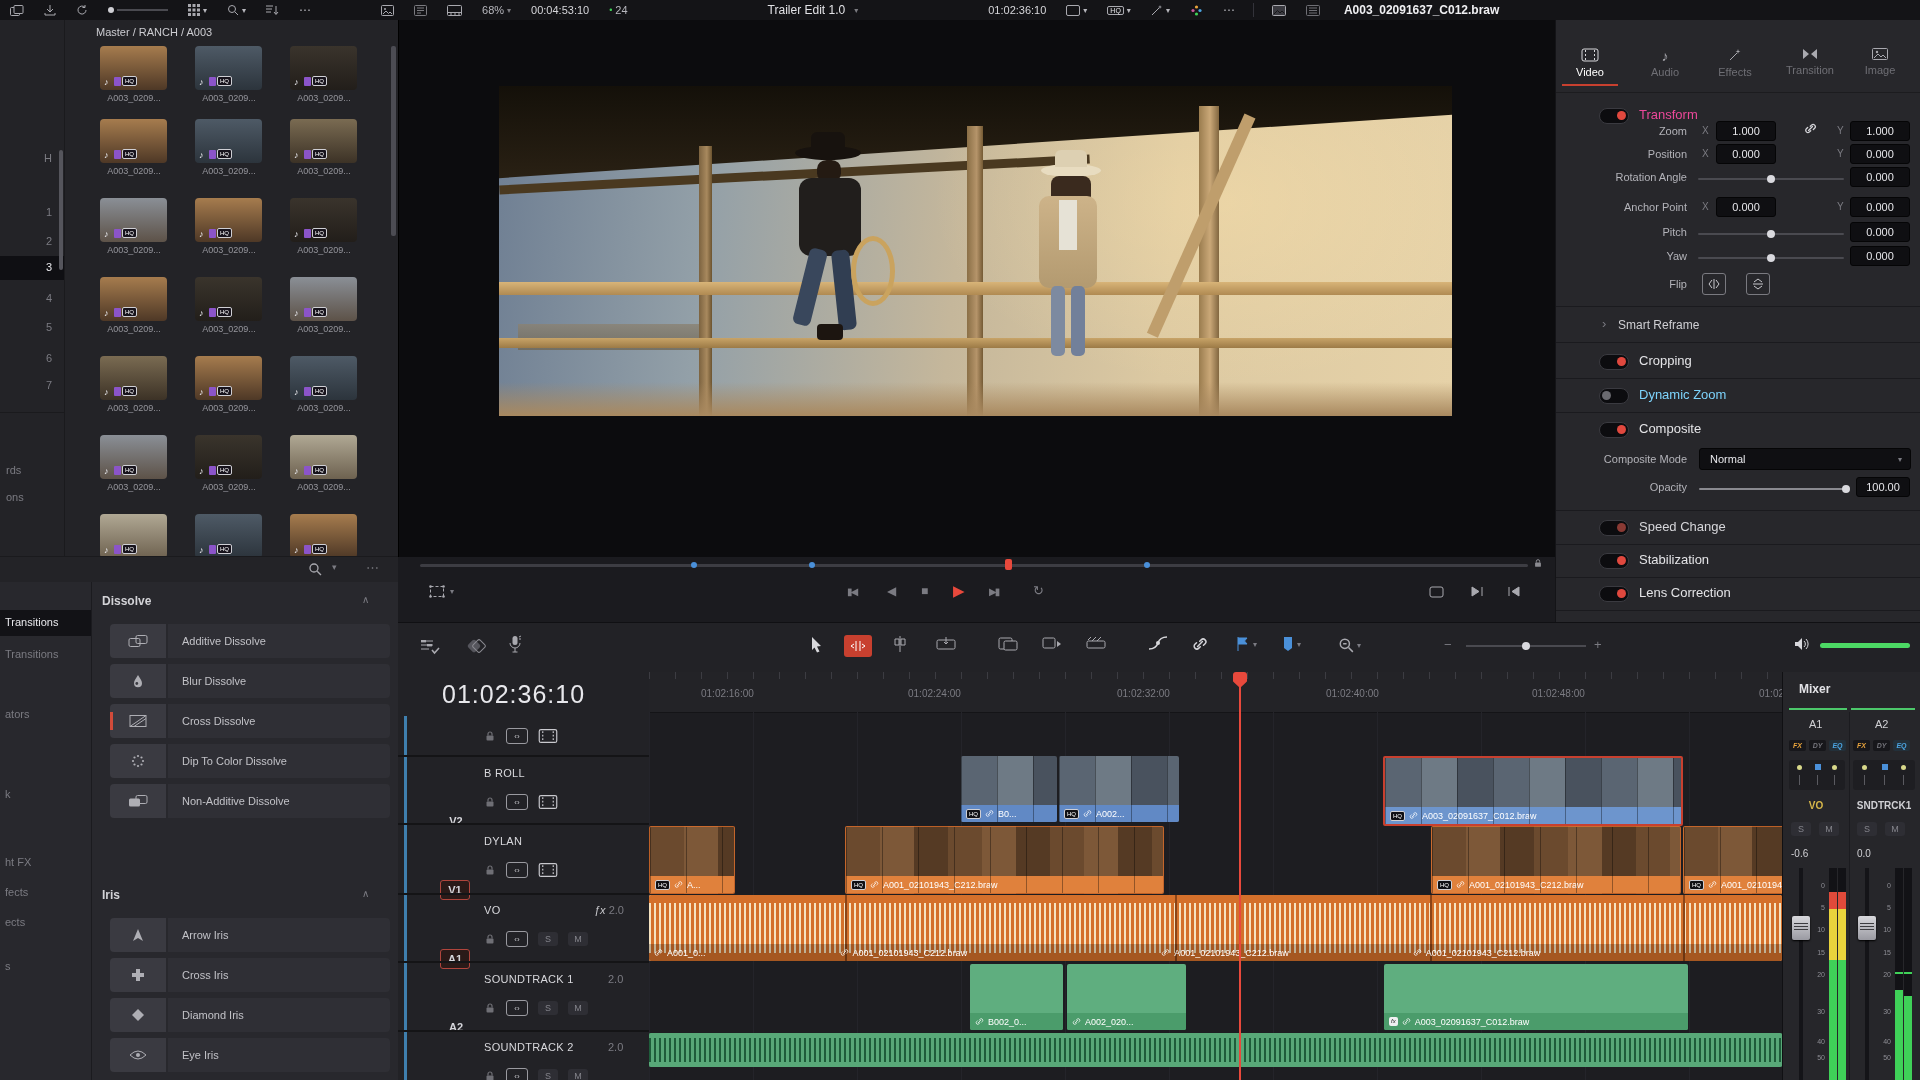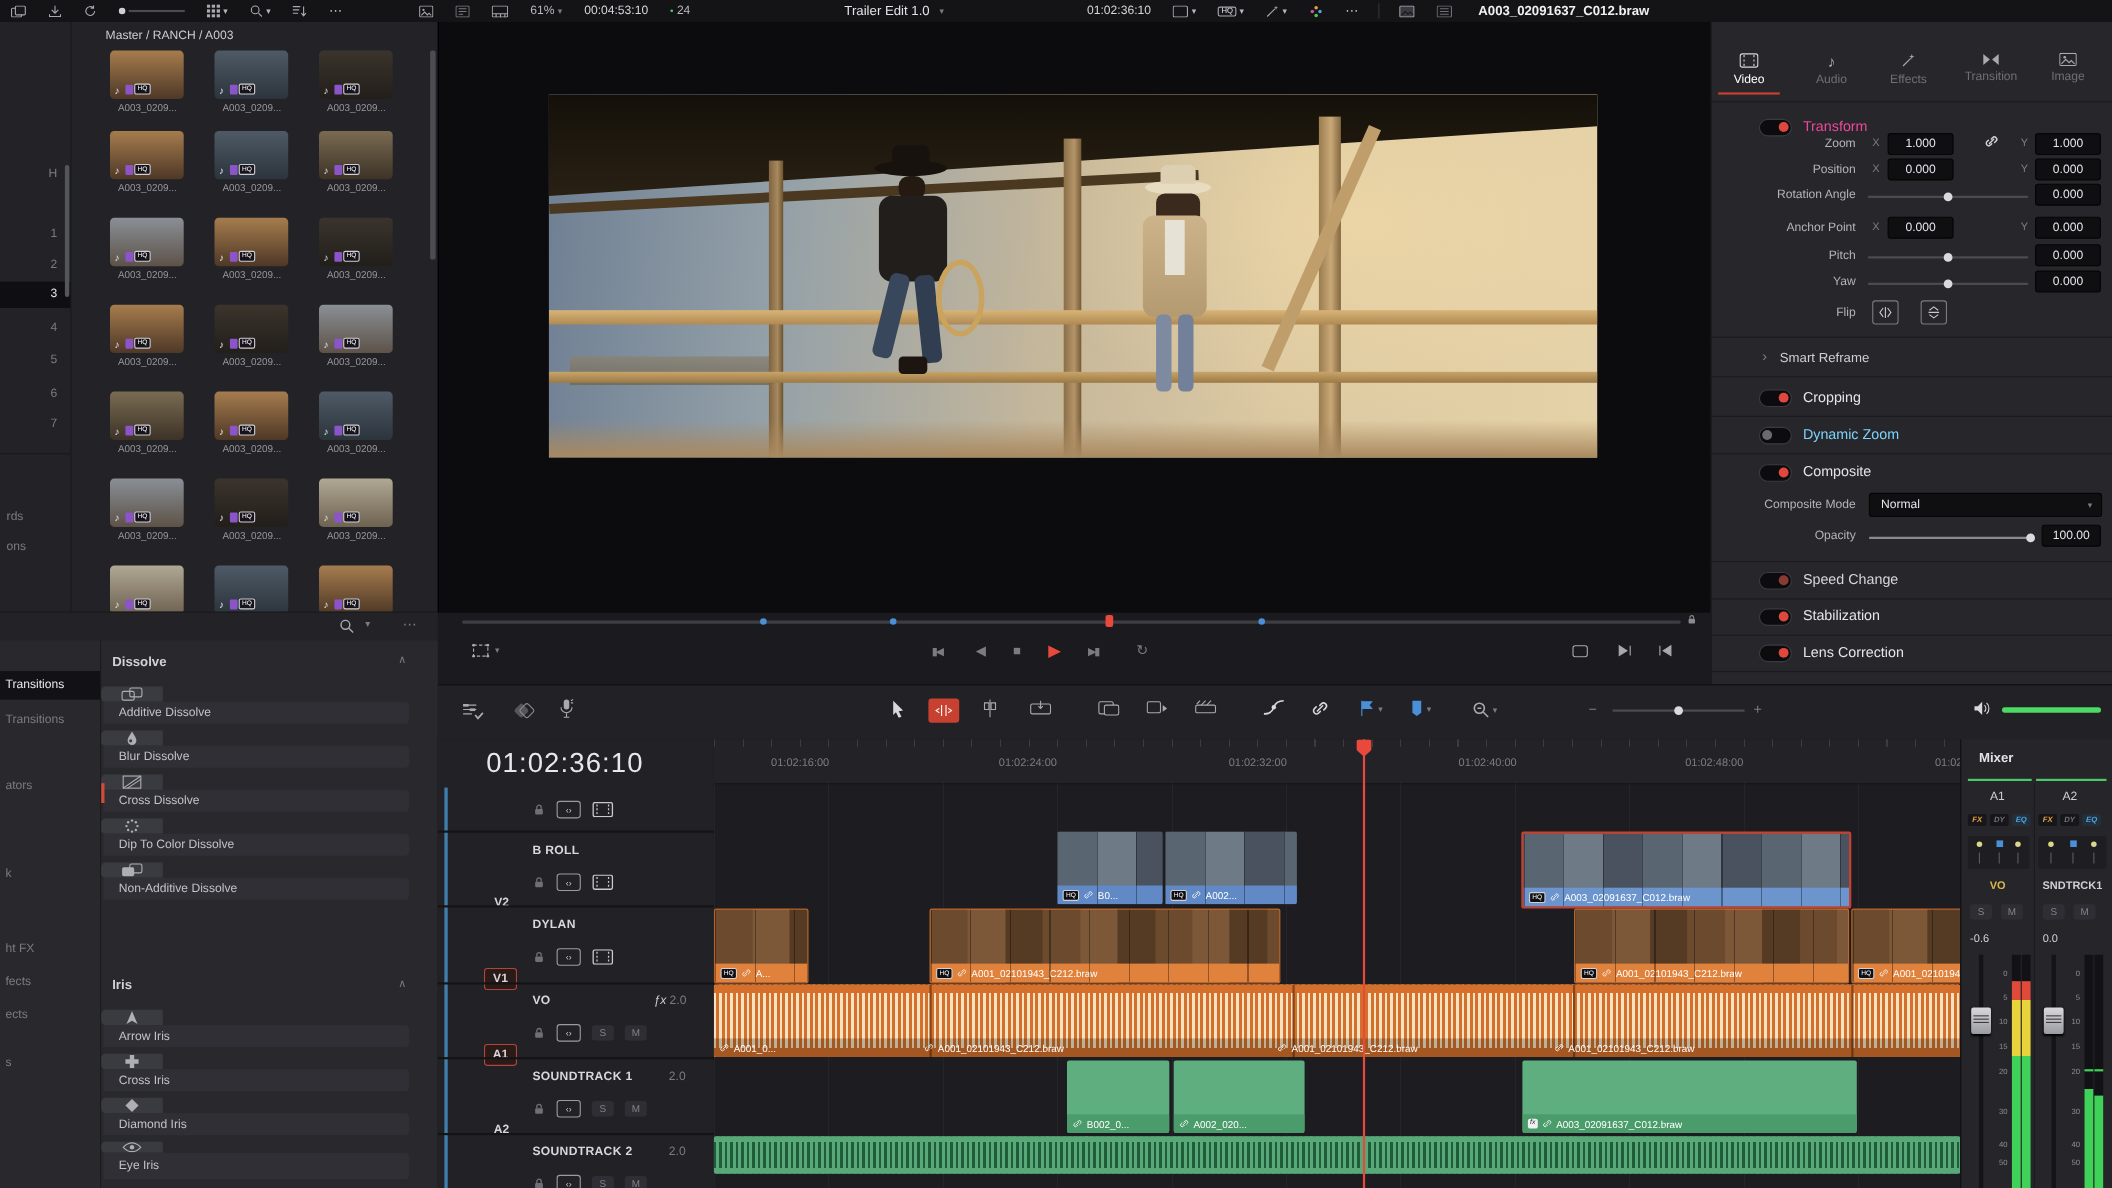--- a/index.html
+++ b/index.html
@@ -31,29 +31,29 @@
   .th{position:absolute;width:67px;height:44px;border-radius:4px;overflow:hidden;background:#333;}
   .tlab{position:absolute;width:80px;text-align:center;font-size:9px;color:#95959c;}
   .t1{background:linear-gradient(#8a8f96,#5d5248);} .t2{background:linear-gradient(#a67c4e,#4e3826);}
   .t3{background:linear-gradient(#3a342c,#221e1a);} .t4{background:linear-gradient(#4e5a66,#2c343c);}
   .t5{background:linear-gradient(#b0a894,#6e6250);} .t6{background:linear-gradient(#7a6b52,#3c3226);}
   .hqb{position:absolute;left:14px;bottom:4px;display:flex;align-items:center;font-size:6px;color:#fff;}
   .hqb .pp{width:7px;height:9px;background:#8b54c9;border-radius:1px;margin-right:1px;}
   .hqb .bx{background:#17131c;border:1px solid #cfcfd4;border-radius:2px;padding:0 2px;line-height:8px;}
   .note{position:absolute;left:4px;bottom:3px;color:#e8e8ec;font-size:9px;}
   
-  .trow{position:absolute;left:92px;width:280px;height:34px;display:flex;flex-direction:column;}
+  .trow{position:absolute;left:110px;width:280px;height:34px;display:flex;}
   .trow .icell{width:56px;background:#3a3a41;border-radius:4px 0 0 4px;display:flex;align-items:center;justify-content:center;}
   .trow .lcell{flex:1;background:#2f2f35;border-radius:0 4px 4px 0;margin-left:2px;display:flex;align-items:center;
                padding-left:14px;font-size:11px;color:#c2c2c7;}
   
   .badge{position:absolute;width:28px;height:18px;border-radius:3px;font-size:11px;font-weight:bold;color:#d5d5da;
          display:flex;align-items:center;justify-content:center;margin-top:48px;}
   .badge.red{border:1px solid #b0453c;background:#2a1a18;}
-  .tname{position:absolute;font-size:11px;font-weight:bold;color:#d8d8dc;letter-spacing:.3px;}
+  .tname{position:absolute;font-size:11px;font-weight:normal;color:#d8d8dc;letter-spacing:.3px;}
   .tctl{position:absolute;display:flex;gap:10px;align-items:center;}
   .cbox{width:20px;height:14px;border:1px solid #9a9aa0;border-radius:3px;color:#c9c9ce;
         display:flex;align-items:center;justify-content:center;font-size:8px;}
   .smbox{width:20px;height:14px;background:#2e2e34;border-radius:3px;color:#85858c;font-size:9px;
          display:flex;align-items:center;justify-content:center;}
   
   .clip{position:absolute;border-radius:2px;overflow:hidden;}
   .cname{position:absolute;left:0;right:0;bottom:0;height:17px;display:flex;align-items:center;gap:4px;
          padding-left:5px;font-size:9px;color:#fff;white-space:nowrap;overflow:hidden;}
   .chq{background:#101014;border:1px solid #d0d0d5;border-radius:2px;font-size:6px;color:#fff;padding:0 2px;line-height:8px;}
@@ -149,21 +149,21 @@
           <path d="M3 3h7M3 5.5h7M3 8h4" stroke="#7b7b80"></path>
         </svg>
     </div>
     <div class="tb-ic">
       <svg width="15" height="11" viewBox="0 0 15 11">
           <rect x=".5" y=".5" width="14" height="10" rx="1" fill="none" stroke="#a9a9af"></rect>
           <path d="M.5 7.5h14M4 7.5V11M8 7.5V11M12 7.5V11" stroke="#a9a9af"></path>
         </svg>
     </div>
     <div class="tb-ic">
-      <span>61%</span>
+      <span>68%</span>
       <span style="font-size:8px;color:#7b7b80;">▾</span>
     </div>
     <div class="tb-ic" style="color:#d6d6da;">00:04:53:10</div>
     <div class="tb-ic">
       <span style="color:#3fd158;font-size:9px;">•</span>
       <span>24</span>
     </div>
     <div class="tb-ic" style="margin-left:130px;">
       <span style="color:#e2e2e6;font-size:12px;">Trailer Edit 1.0</span>
       <span style="font-size:8px;color:#7b7b80;margin-left:6px;">▾</span>

